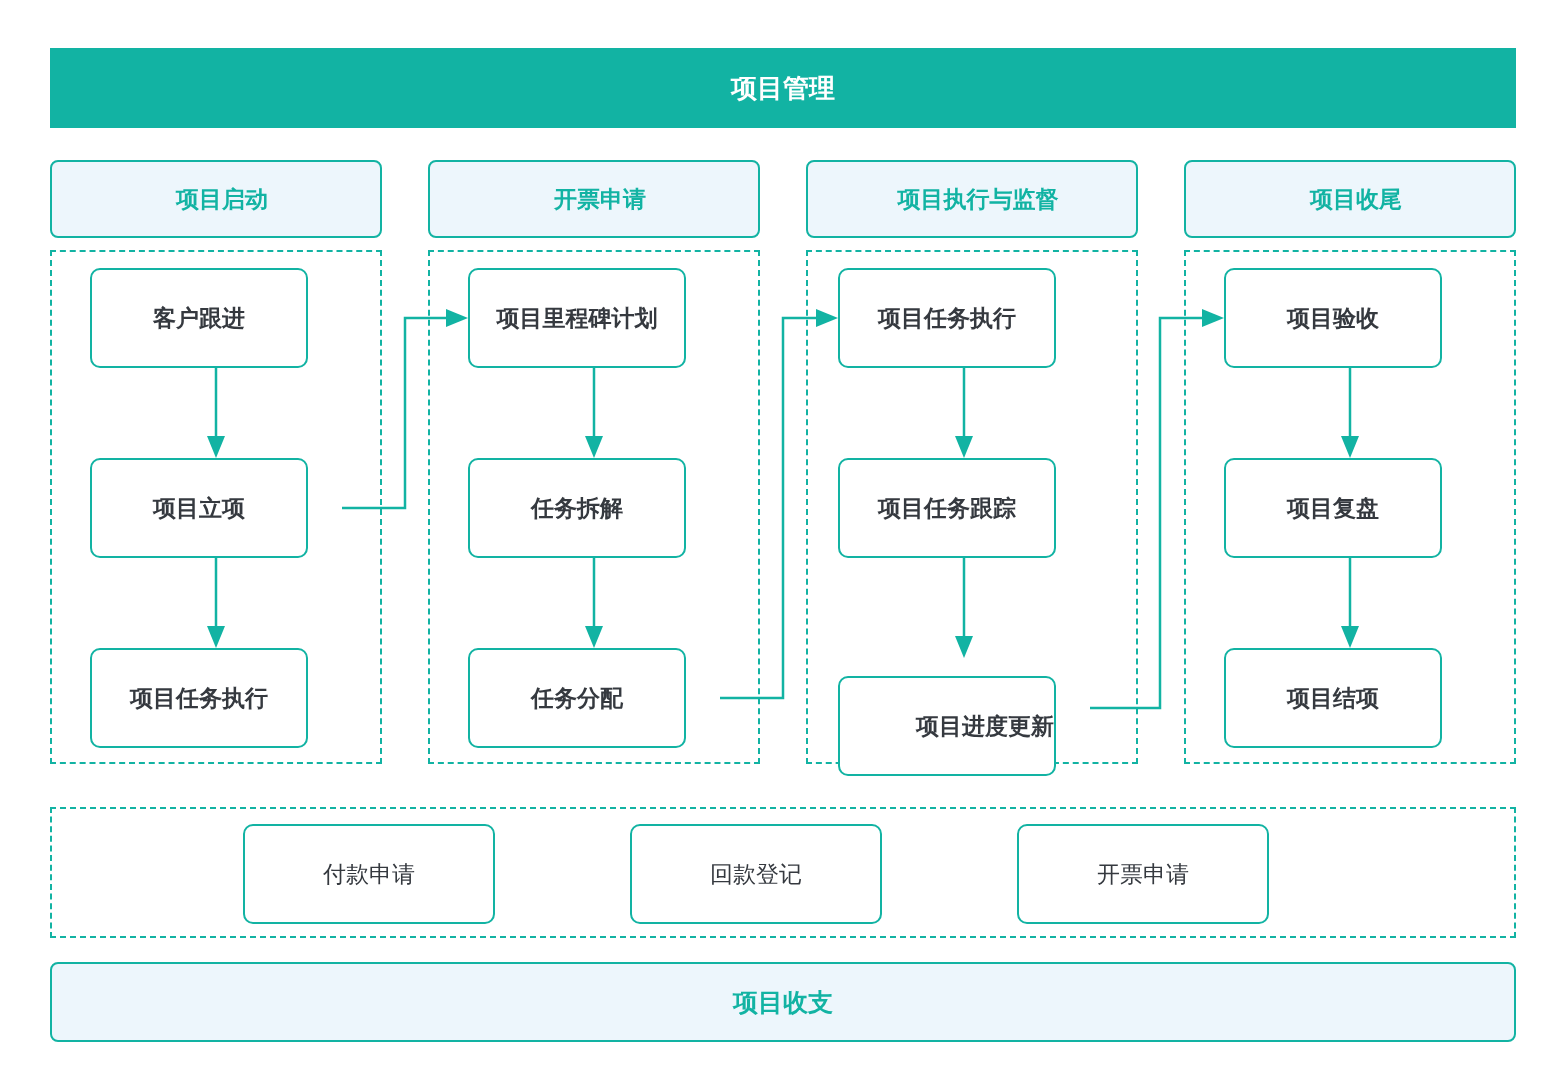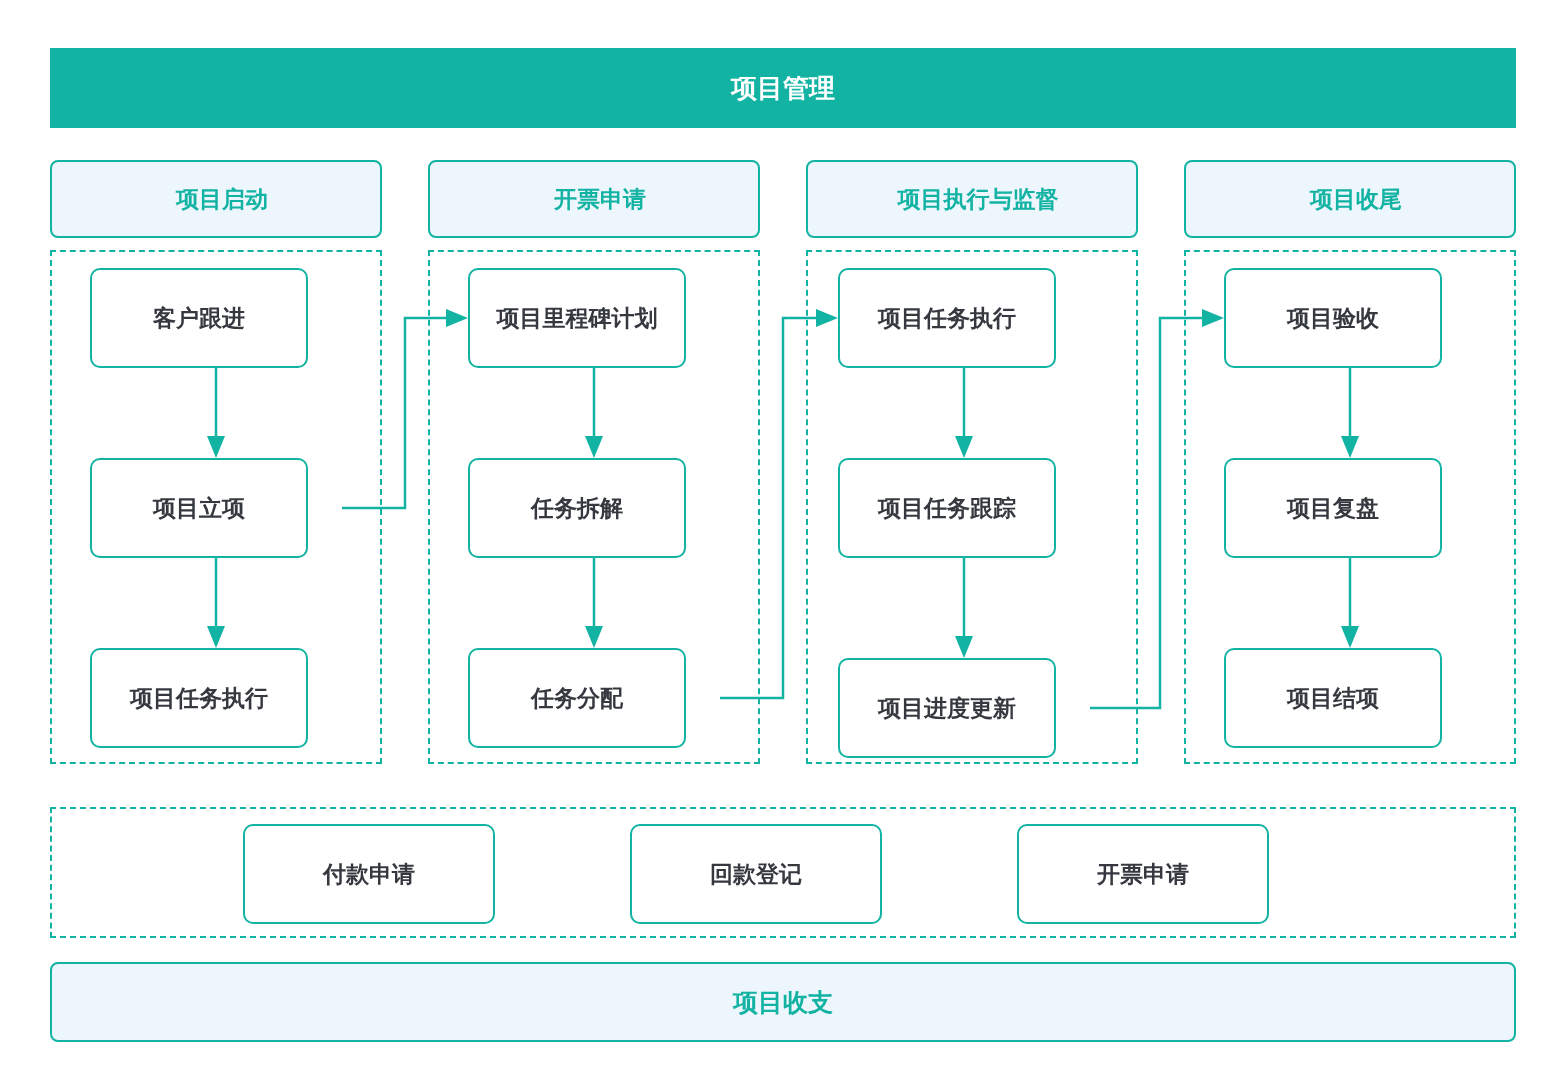--- a/index.html
+++ b/index.html
@@ -44,30 +44,30 @@
   .col-1{left:50px;} .col-2{left:428px;} .col-3{left:806px;} .col-4{left:1184px;}
 
   .node{
     position:absolute;left:38px;width:218px;height:100px;
     background:#ffffff;border:2px solid var(--teal);border-radius:10px;
     color:var(--node-text);font-size:23px;font-weight:bold;
     display:flex;align-items:center;justify-content:center;
     box-sizing:border-box;text-align:center;
   }
   .col-3 .node{left:30px;}
-  .row-1{top:16px;} .row-2{top:206px;} .row-3{top:396px;} .row-3-low{top:406px;}
+  .row-1{top:16px;} .row-2{top:206px;} .row-3{top:396px;} .row-3-low{top:424px;justify-content:flex-end;}
 
   .finance-box{
     position:absolute;left:50px;top:807px;width:1466px;height:131px;
     border:2px dashed var(--teal);box-sizing:border-box;
   }
   .fin-node{
     position:absolute;top:15px;width:252px;height:100px;
     background:#ffffff;border:2px solid var(--teal);border-radius:10px;
-    color:var(--node-text);font-size:23px;font-weight:bold;
+    color:var(--node-text);font-size:23px;font-weight:normal;
     display:flex;align-items:center;justify-content:center;
     box-sizing:border-box;
   }
   .fin-1{left:191px;} .fin-2{left:578px;} .fin-3{left:965px;}
 
   .edges{position:absolute;left:0;top:0;pointer-events:none;}
   .edges path,.edges polyline{stroke:var(--teal);stroke-width:2.5;fill:none;}
   .edges .head{fill:var(--teal);stroke:none;}
 </style>
 </head>

